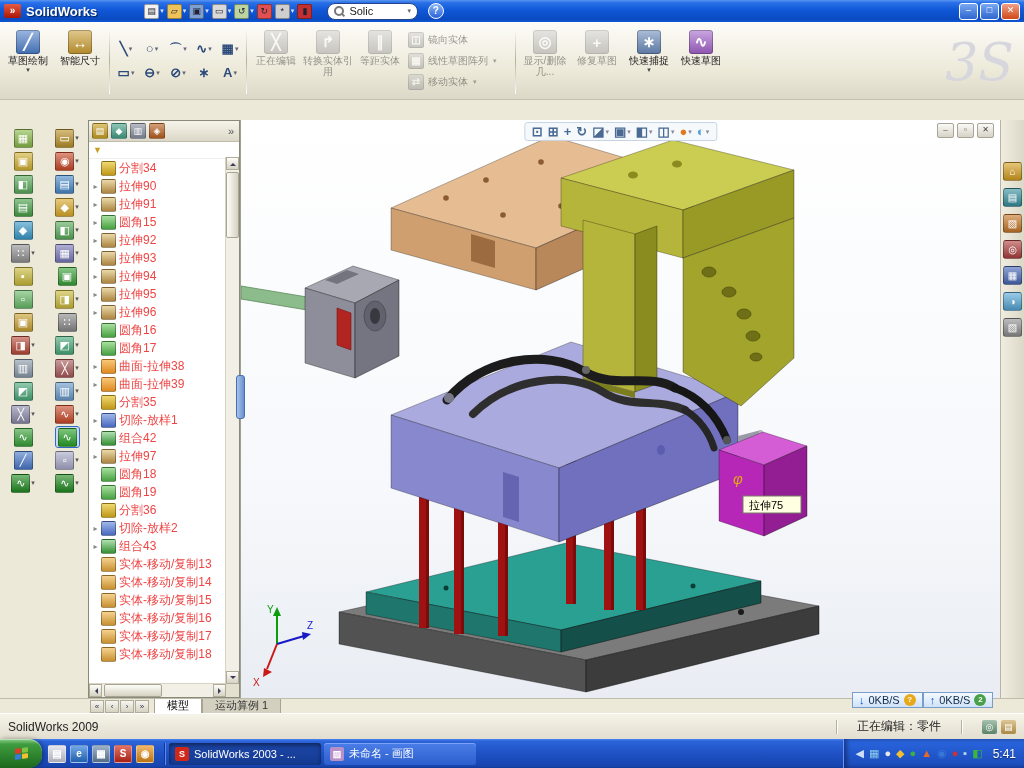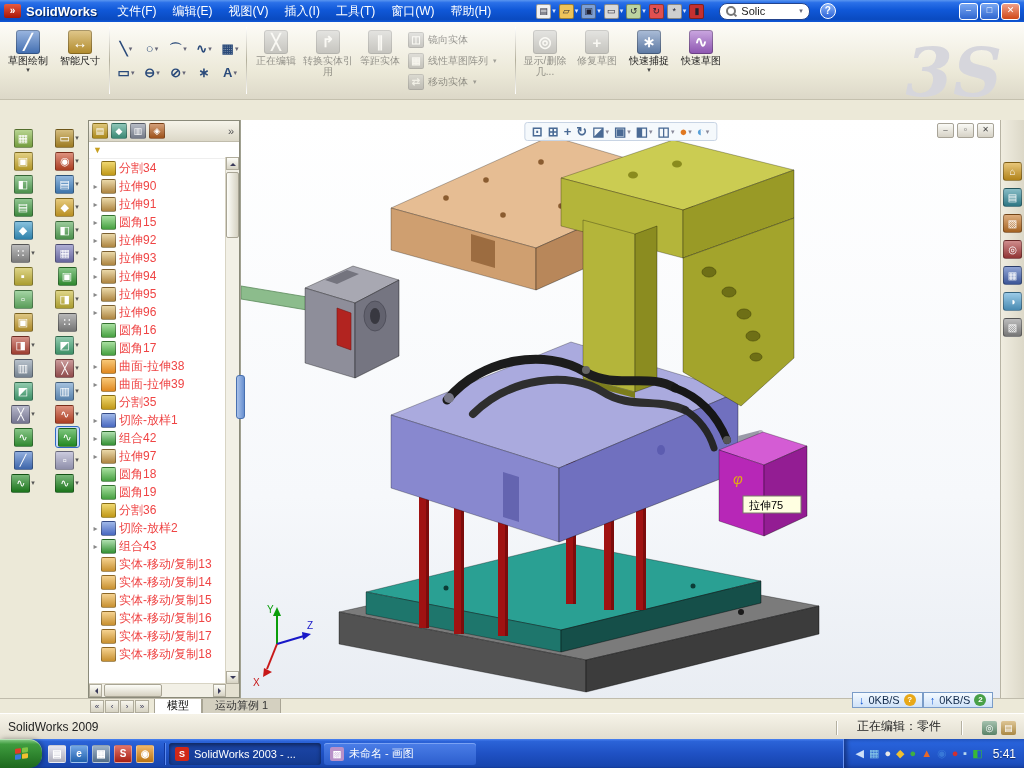--- a/index.html
+++ b/index.html
@@ -23,21 +23,21 @@
 .searchbox input{border:none;outline:none;width:52px;font-size:11px;font-family:inherit;color:#222;background:transparent}
 .searchbox .qt-arrow{color:#667}
 .help-glyph{width:14px;height:14px;border-radius:50%;background:linear-gradient(#8ab4f8,#2a62d8);border:1px solid #fff;font-size:10px;font-weight:bold;text-align:center;line-height:13px;margin-left:8px}
 .win-controls{display:flex;gap:2px;margin-left:auto}
 .win-btn{width:17px;height:15px;background:linear-gradient(#79a7f2,#2f66cf);border:1px solid #fff;border-radius:3px;color:#fff;font-size:9px;line-height:13px;text-align:center}
 .win-btn:last-child{background:linear-gradient(#f0a088,#d04818)}
 
 
 .cmdbar{position:absolute;left:0;top:22px;width:1024px;height:78px;box-sizing:border-box;display:flex;align-items:stretch;padding:3px 2px;
   background:linear-gradient(#fdfcf8,#ece9d8 65%,#dedacא 100%);background:linear-gradient(#fdfcf8,#ece9d8 65%,#dcd8c8);border-bottom:1px solid #c4c0ae}
-.watermark{position:absolute;right:22px;top:10px;font-family:"DejaVu Serif",serif;font-style:italic;font-size:68px;font-weight:bold;color:#d6d6dc;z-index:0;pointer-events:none}
+.watermark{position:absolute;right:10px;top:10px;font-family:"DejaVu Serif",serif;font-style:italic;font-size:52px;font-weight:normal;color:#d6d6dc;z-index:0;pointer-events:none}
 .cgroup{display:flex;align-items:stretch;position:relative;z-index:1}
 .bigbtn{width:52px;display:flex;flex-direction:column;align-items:center;gap:1px;padding-top:5px;border-radius:3px}
 .bicon{flex:none;width:24px;height:24px;border-radius:3px;background:linear-gradient(rgba(255,255,255,.45),rgba(0,0,0,.12)),var(--c,#8aa);display:flex;align-items:center;justify-content:center;color:#fff;font-size:15px;font-weight:bold;box-shadow:inset 0 0 0 1px rgba(0,0,0,.25)}
 .blabel{font-size:10px;line-height:11px;text-align:center;color:#1a1a1a;width:50px;word-break:break-all}
 .mini-arrow{font-size:7px;color:#444;line-height:5px}
 .disabled{opacity:.45;filter:grayscale(.9)}
 .vsep{width:1px;background:linear-gradient(#fff,#b4b09c,#fff);margin:2px 3px}
 .sketchgrid{display:flex;flex-direction:column;gap:2px;justify-content:center;position:relative;z-index:1}
 .sg-row{display:flex}
 .stool{width:26px;height:22px;display:flex;align-items:center;justify-content:center}
@@ -118,21 +118,21 @@
 
 
 .netmon{position:absolute;left:852px;top:692px;display:flex;z-index:7}
 .netcell{display:flex;align-items:center;gap:4px;background:linear-gradient(#f4faff,#cfe2f8);border:1px solid #7a9cc8;padding:1px 6px;height:16px;box-sizing:border-box}
 .net-arrow{color:#0a50d0;font-weight:bold;font-size:11px}
 .net-val{font-size:11px;color:#122a4a}
 .net-badge{width:12px;height:12px;border-radius:50%;background:var(--b,#e8a818);color:#fff;font-size:8px;font-weight:bold;line-height:12px;text-align:center}
 
 
 .statusbar{position:absolute;left:0;top:713px;width:1024px;height:26px;box-sizing:border-box;background:linear-gradient(#f6f3e8,#e2ded0);border-top:1px solid #fff;display:flex;align-items:center;padding:0 8px;color:#222}
-.sb-right{margin-left:auto;display:flex;align-items:flex-end;gap:20px}
+.sb-right{margin-left:auto;display:flex;align-items:center;gap:20px}
 .sb-sep{width:1px;height:14px;background:#b4b0a0;box-shadow:1px 0 0 #fff}
 .sb-ic{width:15px;height:14px;background:linear-gradient(rgba(255,255,255,.4),rgba(0,0,0,.15)),var(--c,#999);border-radius:2px;color:#fff;font-size:9px;line-height:14px;text-align:center}
 
 
 .taskbar{position:absolute;left:0;top:739px;width:1024px;height:29px;display:flex;align-items:center;
   background:linear-gradient(180deg,#4b83f2 0%,#2b63d8 8%,#1f51c4 50%,#1745ae 94%,#123a96 100%)}
 .startbtn{flex:none;height:29px;width:42px;border-radius:0 13px 13px 0;display:flex;align-items:center;justify-content:center;box-shadow:2px 0 5px rgba(0,0,0,.35),inset 0 1px 0 rgba(255,255,255,.4);
   background:linear-gradient(180deg,#8ed08e 0%,#3f9c3f 18%,#2d822d 60%,#1d681d 100%)}
 .xpflag{display:grid;grid-template-columns:6px 6px;grid-template-rows:5px 5px;gap:1px;transform:skewY(-8deg)}
 .xpflag i{border-radius:1px;display:block}
@@ -150,30 +150,20 @@
 .clock{color:#fff;font-size:12px;margin-left:5px;text-shadow:0 1px 1px rgba(0,0,0,.5)}
 </style>
 </head>
 <body>
 
 <div class="screen">
 
   <div class="titlebar">
     <span class="logo-badge">»</span>
     <span class="app-name">SolidWorks</span>
-    <div class="menubar">
-
-    <span class="menu-item">文件(F)</span>
-        <span class="menu-item">编辑(E)</span>
-        <span class="menu-item">视图(V)</span>
-        <span class="menu-item">插入(I)</span>
-        <span class="menu-item">工具(T)</span>
-        <span class="menu-item">窗口(W)</span>
-        <span class="menu-item">帮助(H)</span>
-      </div>
     <div class="qt">
 
     <span class="qt-icon" style="--c: #f2f2f2;">
           <span class="g">▤</span>
           <span class="qt-arrow">▾</span>
         </span>
         <span class="qt-icon" style="--c: #eec35a;">
           <span class="g">▱</span>
           <span class="qt-arrow">▾</span>
         </span>

